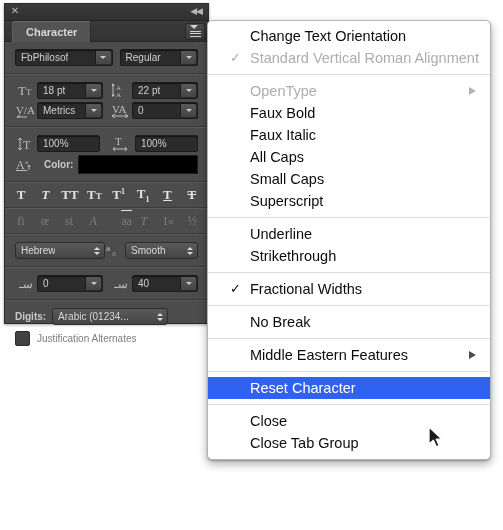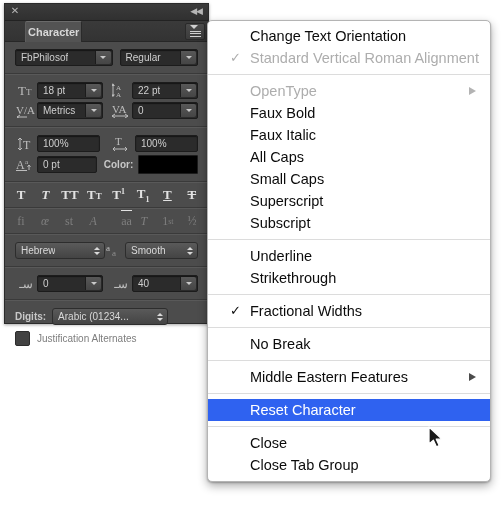--- a/index.html
+++ b/index.html
@@ -31,22 +31,22 @@
   .collapse-arrows{
     position:absolute;right:6px;top:3px;
     color:#b6b6b6;font-size:9px;line-height:9px;letter-spacing:-1px;
   }
   .tabstrip{
     position:relative;height:20px;
     background:linear-gradient(#3a3a3a,#333);
     border-bottom:1px solid #272727;
   }
   .tab{
-    position:absolute;left:20px;top:0;height:20px;
-    padding:0 2px;
+    position:absolute;left:7px;top:0;height:20px;
+    padding:0 13px;
     background:#535353;
     color:#d8d8d8;font-size:11px;font-weight:bold;
     line-height:20px;
     border-top:1px solid #6a6a6a;
     border-left:1px solid #5e5e5e;
     border-right:1px solid #2a2a2a;
     border-radius:2px 2px 0 0;
   }
   .panel-menu-btn{
     position:absolute;right:3px;top:2px;width:18px;height:15px;
@@ -320,23 +320,20 @@
       </div>
       <div class="row">
         <div class="ico">
           <svg width="20" height="14" viewBox="0 0 20 14">
               <text x="0" y="11" font-family="Liberation Serif, serif" font-size="12" fill="#bdbdbd">A</text>
               <text x="9" y="6" font-family="Liberation Serif, serif" font-size="7" fill="#bdbdbd">a</text>
               <path d="M0 12.5 h11" stroke="#bdbdbd" stroke-width="1"></path>
               <path d="M13 12 v-5 M13 7 l-1.5 1.8 M13 7 l1.5 1.8" stroke="#bdbdbd" fill="none" stroke-width="1"></path>
             </svg>
         </div>
-        <div class="field" style="flex:1">
-          <span class="val">0 pt</span>
-        </div>
         <div class="gap"></div>
         <div class="lbl" style="flex:none;margin-right:5px">Color:</div>
         <div class="swatch" style="flex: 1 1 0%; background: rgb(0, 0, 0);"></div>
       </div>
     </div>
 
     <div class="sect" style="padding:1px 4px">
       <div class="btnrow">
         <div class="sbtn">
             <b>T</b>
@@ -454,21 +451,20 @@
 <div id="menu">
     <div class="mi"><span>Change Text Orientation</span></div>
     <div class="mi disabled"><span class="tick">✓</span><span>Standard Vertical Roman Alignment</span></div>
     <div class="msep"></div>
     <div class="mi disabled"><span>OpenType</span><span class="sub"></span></div>
     <div class="mi"><span>Faux Bold</span></div>
     <div class="mi"><span>Faux Italic</span></div>
     <div class="mi"><span>All Caps</span></div>
     <div class="mi"><span>Small Caps</span></div>
     <div class="mi"><span>Superscript</span></div>
-    <div class="mi"><span>Subscript</span></div>
     <div class="msep"></div>
     <div class="mi"><span>Underline</span></div>
     <div class="mi"><span>Strikethrough</span></div>
     <div class="msep"></div>
     <div class="mi"><span class="tick">✓</span><span>Fractional Widths</span></div>
     <div class="msep"></div>
     <div class="mi"><span>No Break</span></div>
     <div class="msep"></div>
     <div class="mi"><span>Middle Eastern Features</span><span class="sub"></span></div>
     <div class="msep"></div>

